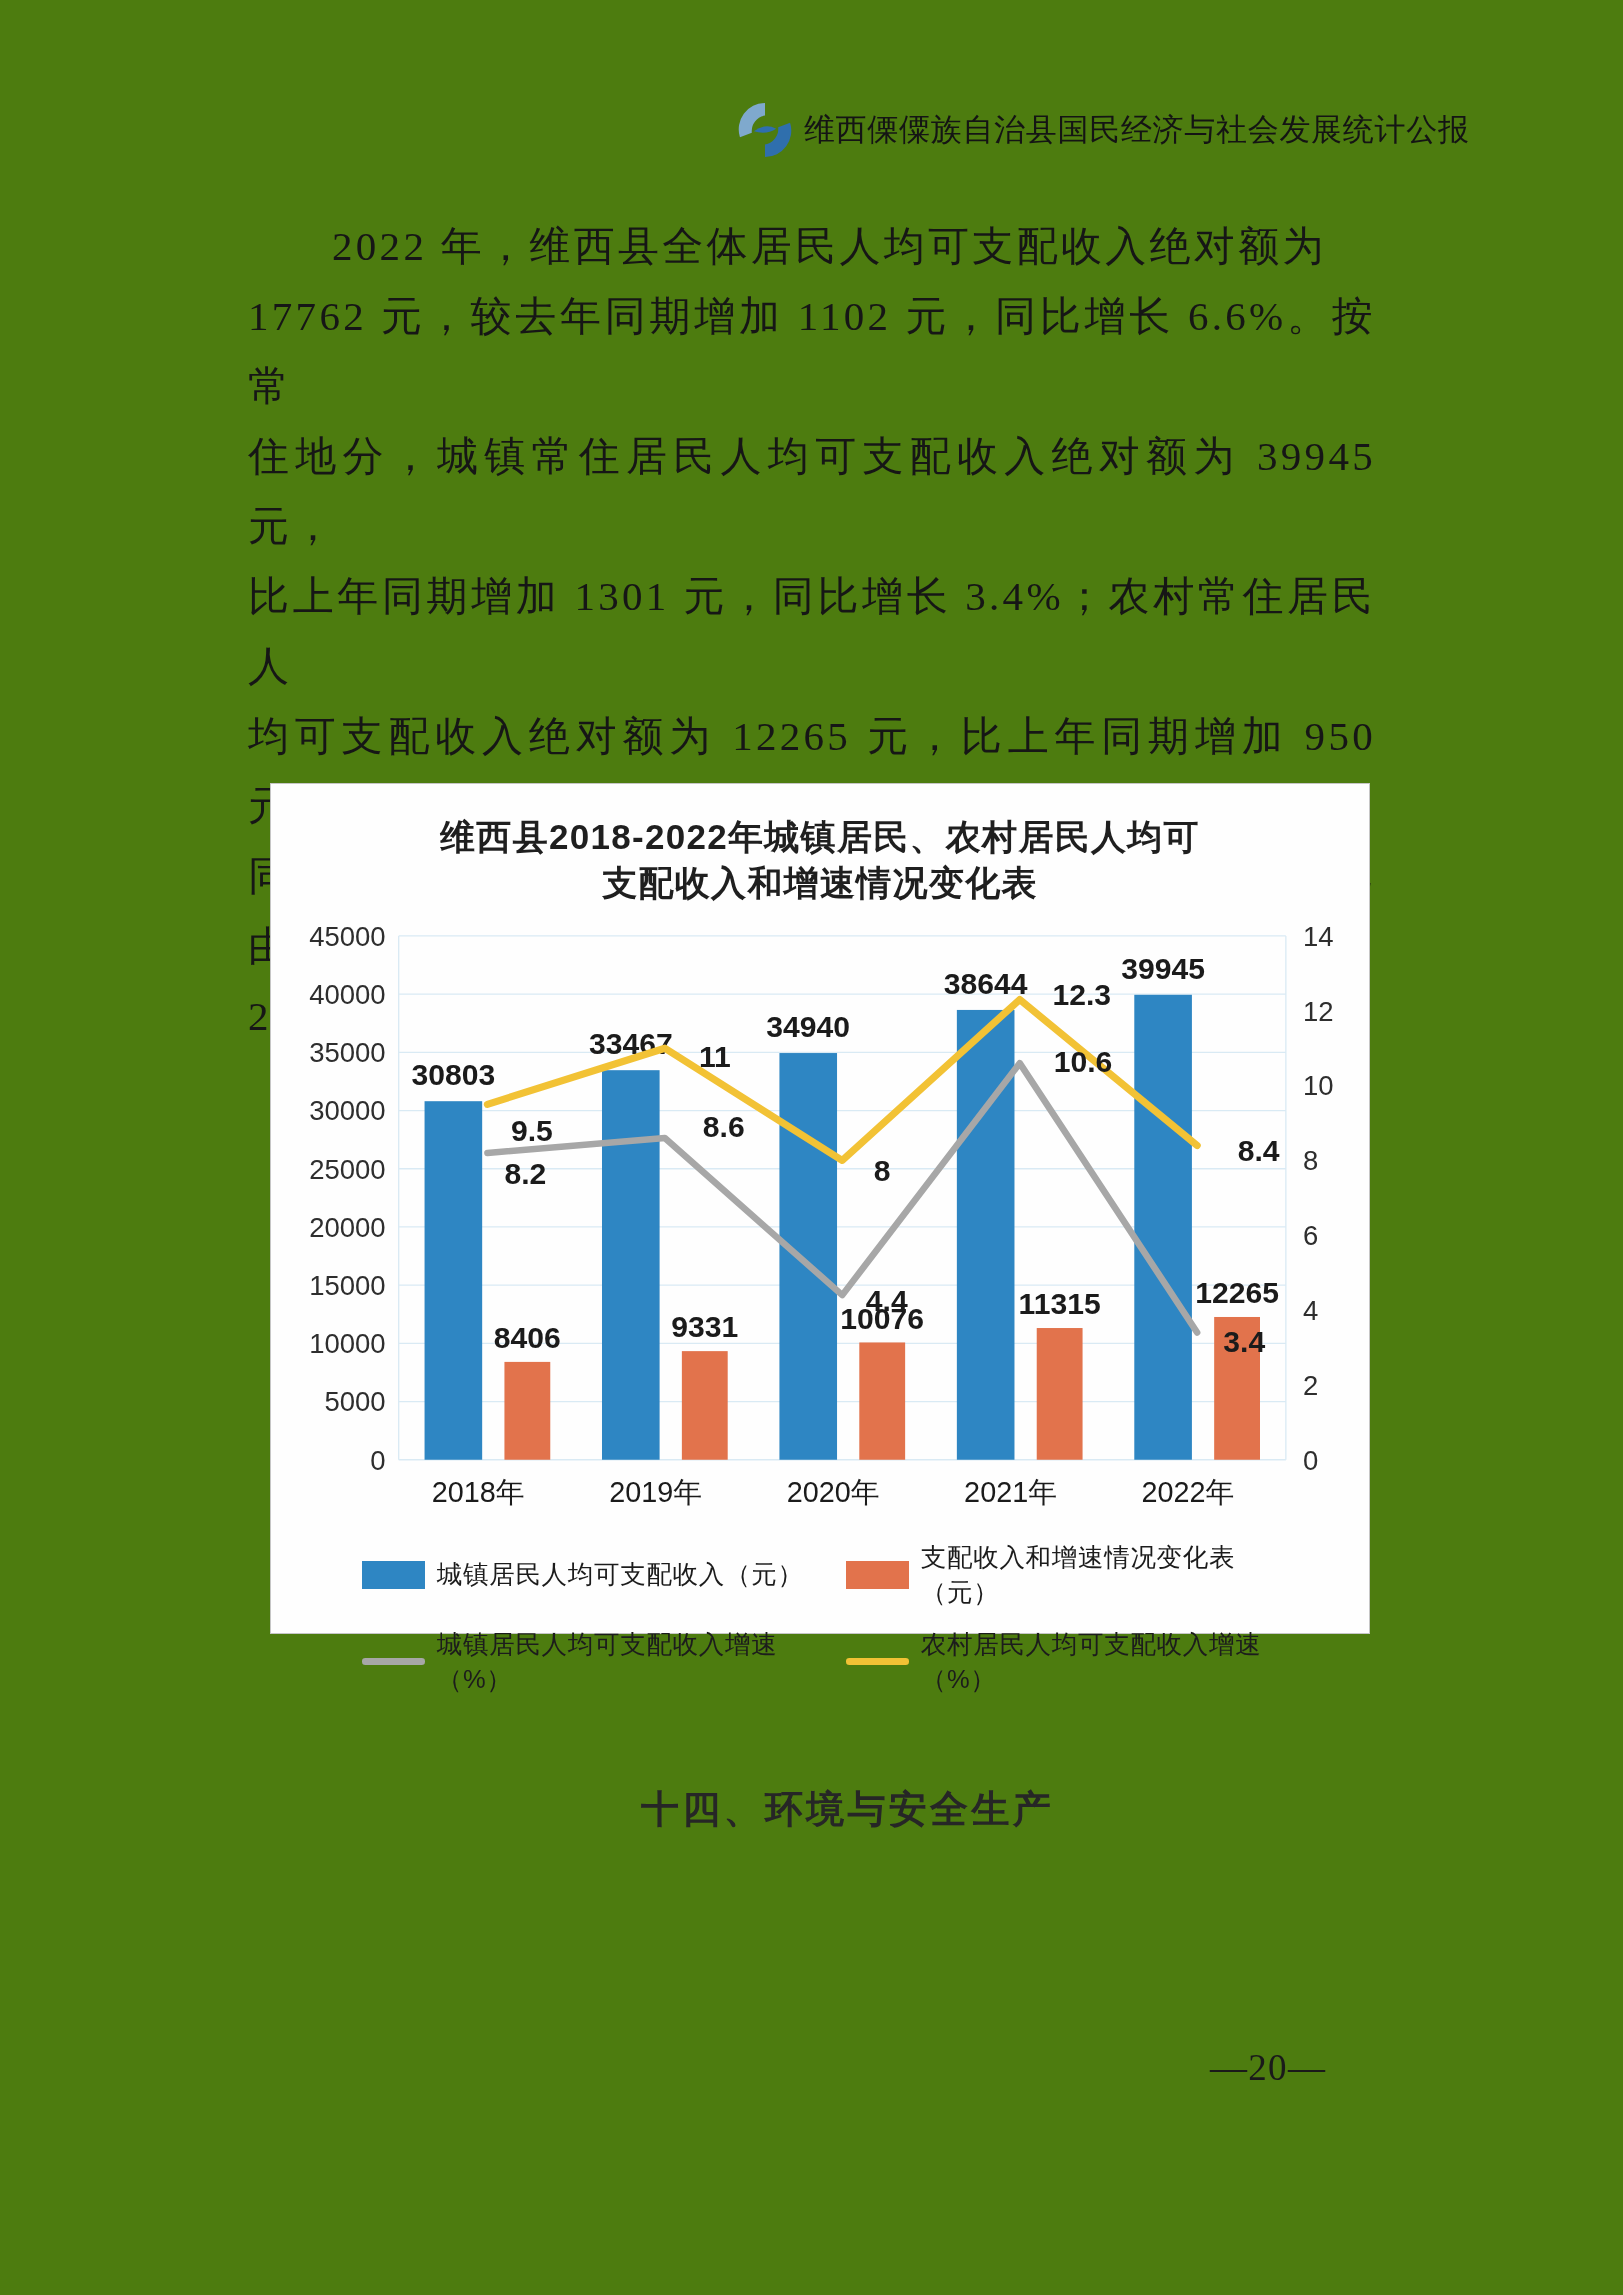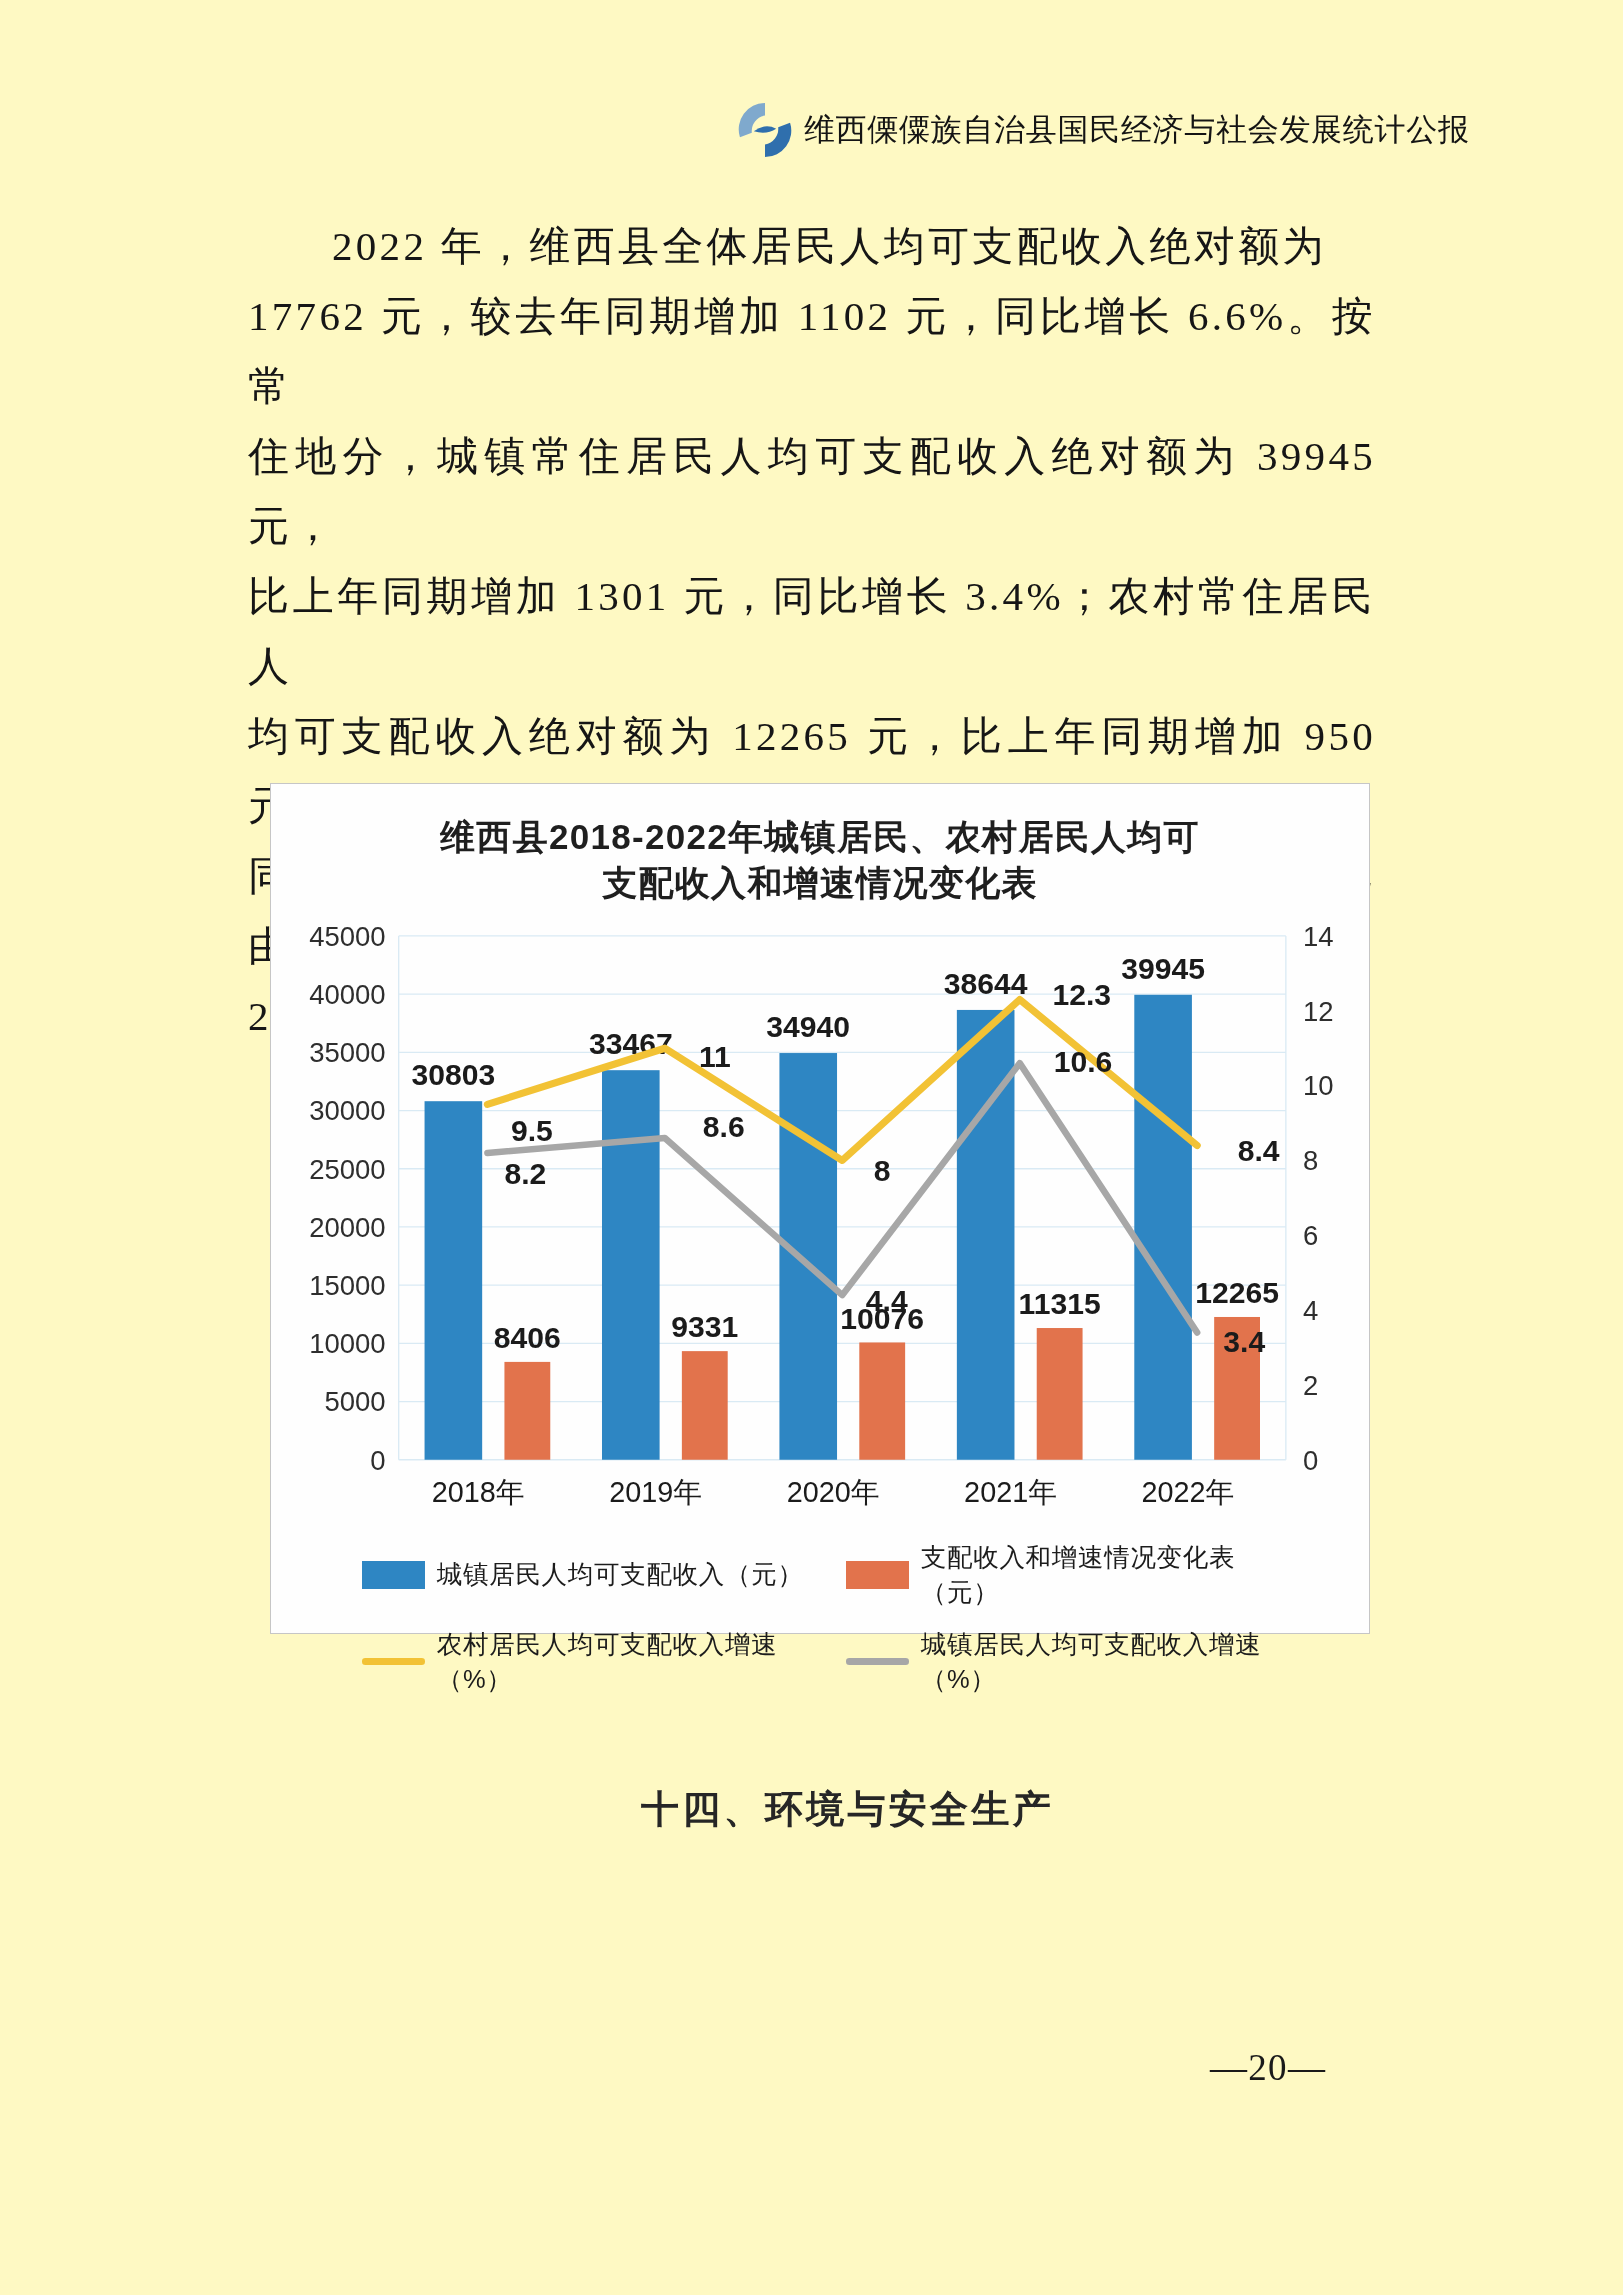--- a/index.html
+++ b/index.html
@@ -1,19 +1,19 @@
 <!DOCTYPE html>
 <html style="font-size:10.5px"><head>
 <meta charset="utf-8">
 <style>
   html,body{margin:0;padding:0;background:#ffffff;}
   .page{
     position:relative;
     width:1623px;height:2295px;
-    background:#fef9c3;
+    background:#4d7c0f;
     overflow:hidden;
     font-family:"Liberation Serif","DejaVu Serif",serif;
     color:#1c1c1c;
   }
   
   .header{
     position:absolute;left:734px;top:96px;width:668px;height:68px;
     display:flex;align-items:center;gap:7.9px;
   }
   .logo{width:62px;height:62px;flex:0 0 auto;}
@@ -167,26 +167,26 @@
     <div class="legend">
       <div class="legend-item">
         <span class="swatch-bar" style="background: rgb(46, 134, 195);"></span>
         <span>城镇居民人均可支配收入（元）</span>
       </div>
       <div class="legend-item">
         <span class="swatch-bar" style="background: rgb(226, 115, 76);"></span>
         <span>支配收入和增速情况变化表（元）</span>
       </div>
       <div class="legend-item">
+        <span class="swatch-line" style="background: rgb(167, 167, 167);"></span>
+        <span>城镇居民人均可支配收入增速（%）</span>
+      </div>
+      <div class="legend-item">
         <span class="swatch-line" style="background: rgb(242, 194, 53);"></span>
         <span>农村居民人均可支配收入增速（%）</span>
-      </div>
-      <div class="legend-item">
-        <span class="swatch-line" style="background: rgb(167, 167, 167);"></span>
-        <span>城镇居民人均可支配收入增速（%）</span>
       </div>
     </div>
   </div>
 
   <h2 class="section-heading">十四、环境与安全生产</h2>
 
   <div class="page-number">—20—</div>
 
 </div>
 

